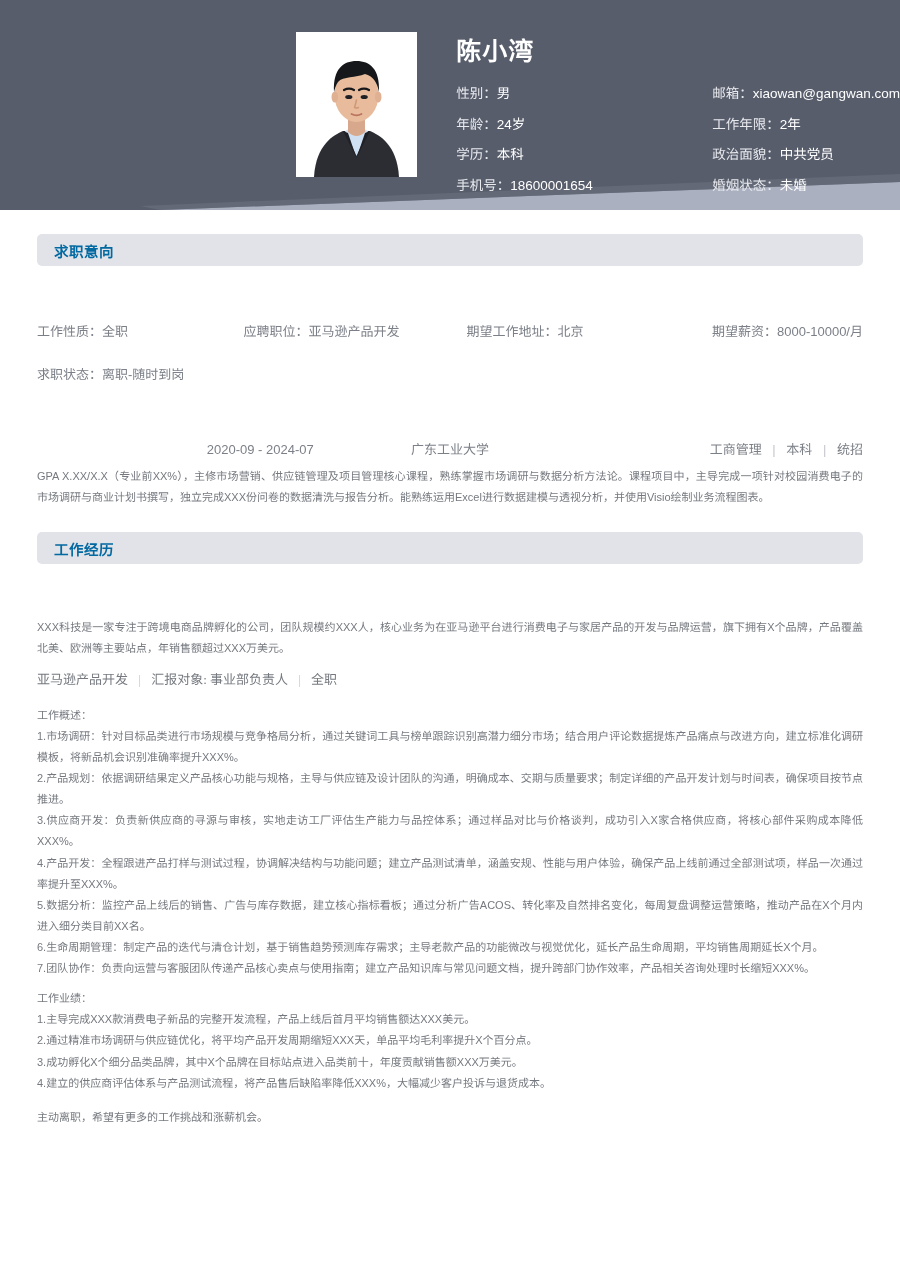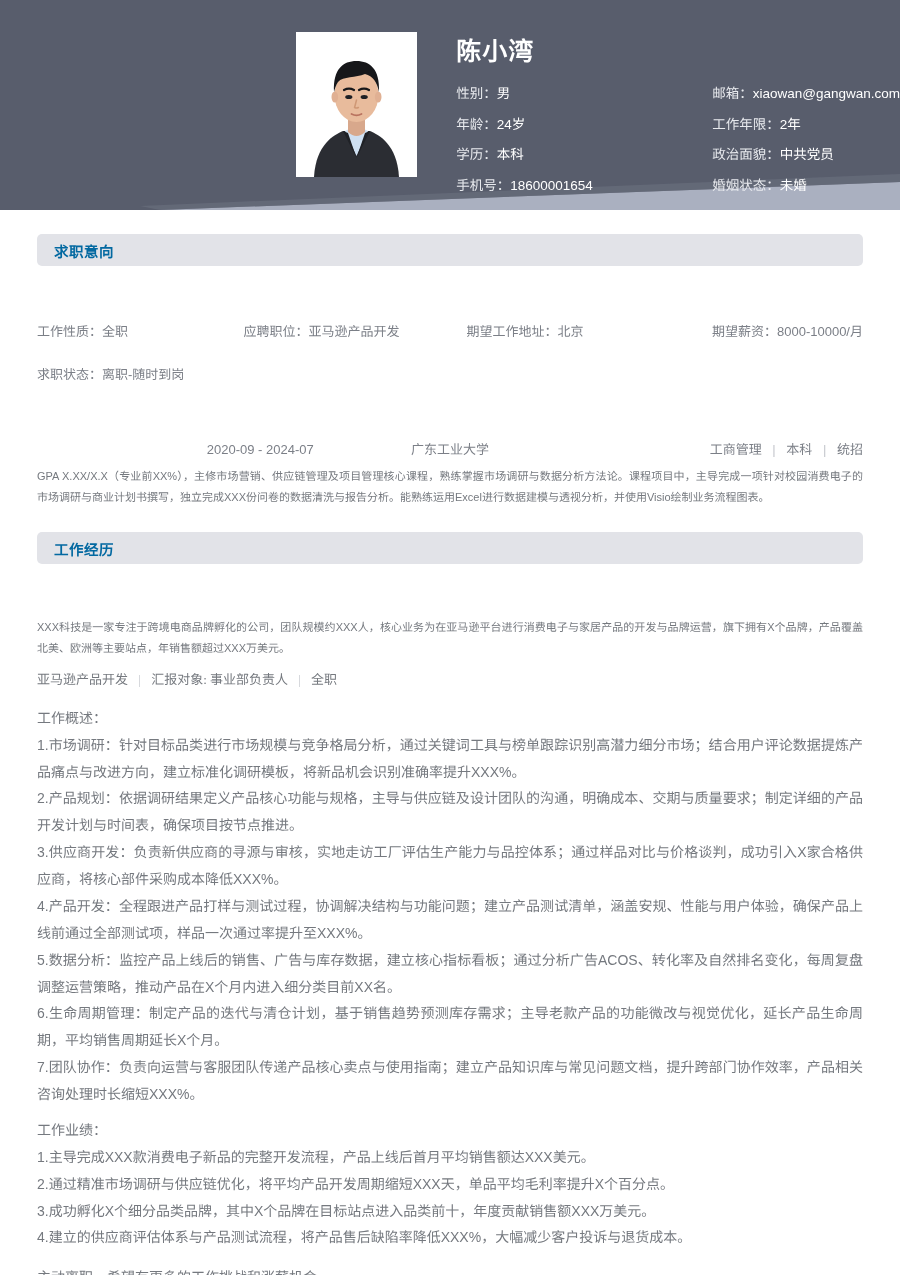--- a/index.html
+++ b/index.html
@@ -140,21 +140,21 @@
 
   .tagline {
     font-size: 13px;
     color: #75797f;
     padding-top: 9px;
     line-height: 1.8;
     font-family: Liberation Serif, serif;
   }
 
   .para-block {
-    font-size: 14px;
+    font-size: 11px;
     line-height: 1.92;
     color: #75797f;
     white-space: pre-wrap;
     padding-top: 13px;
     text-align: justify;
   }
 
   .para-block.tight { padding-top: 0; }
 
   .spacer-sm { height: 9px; }

